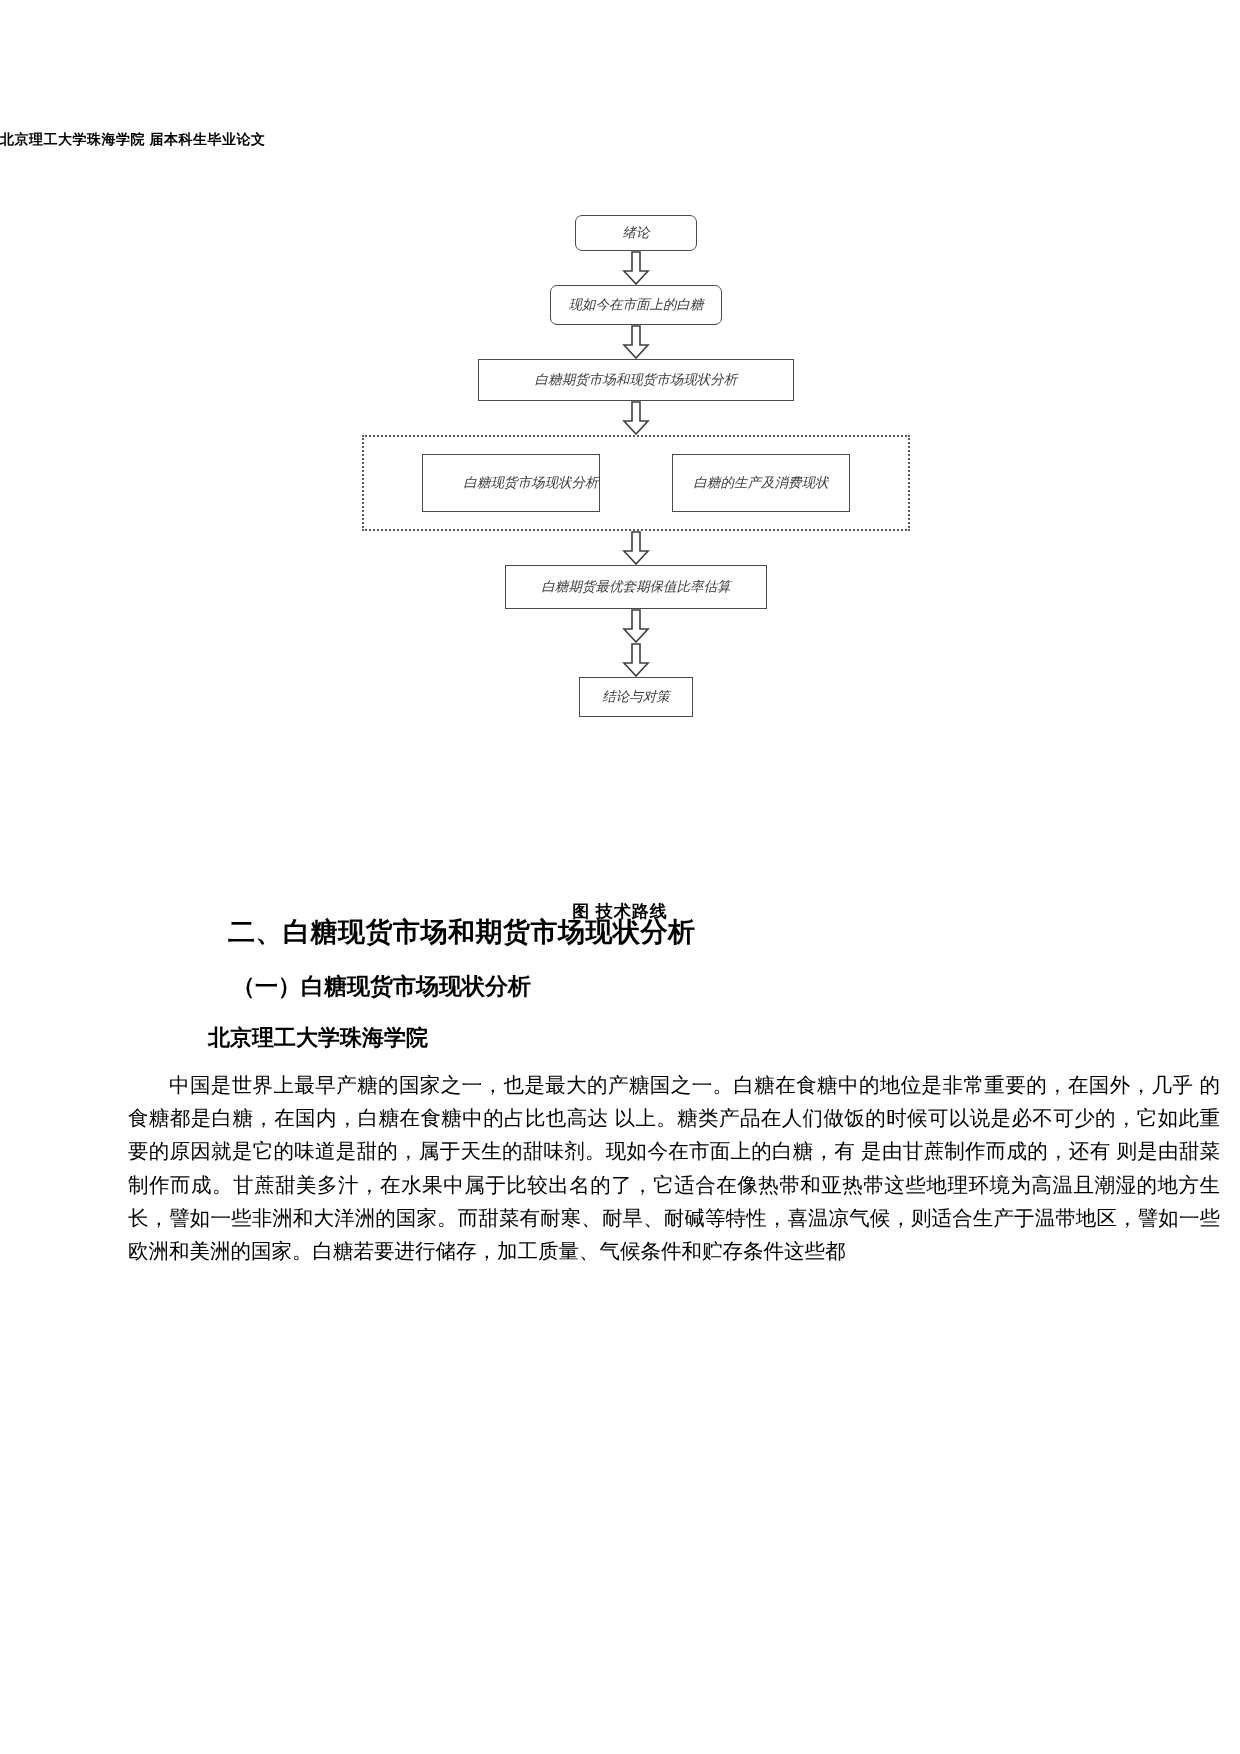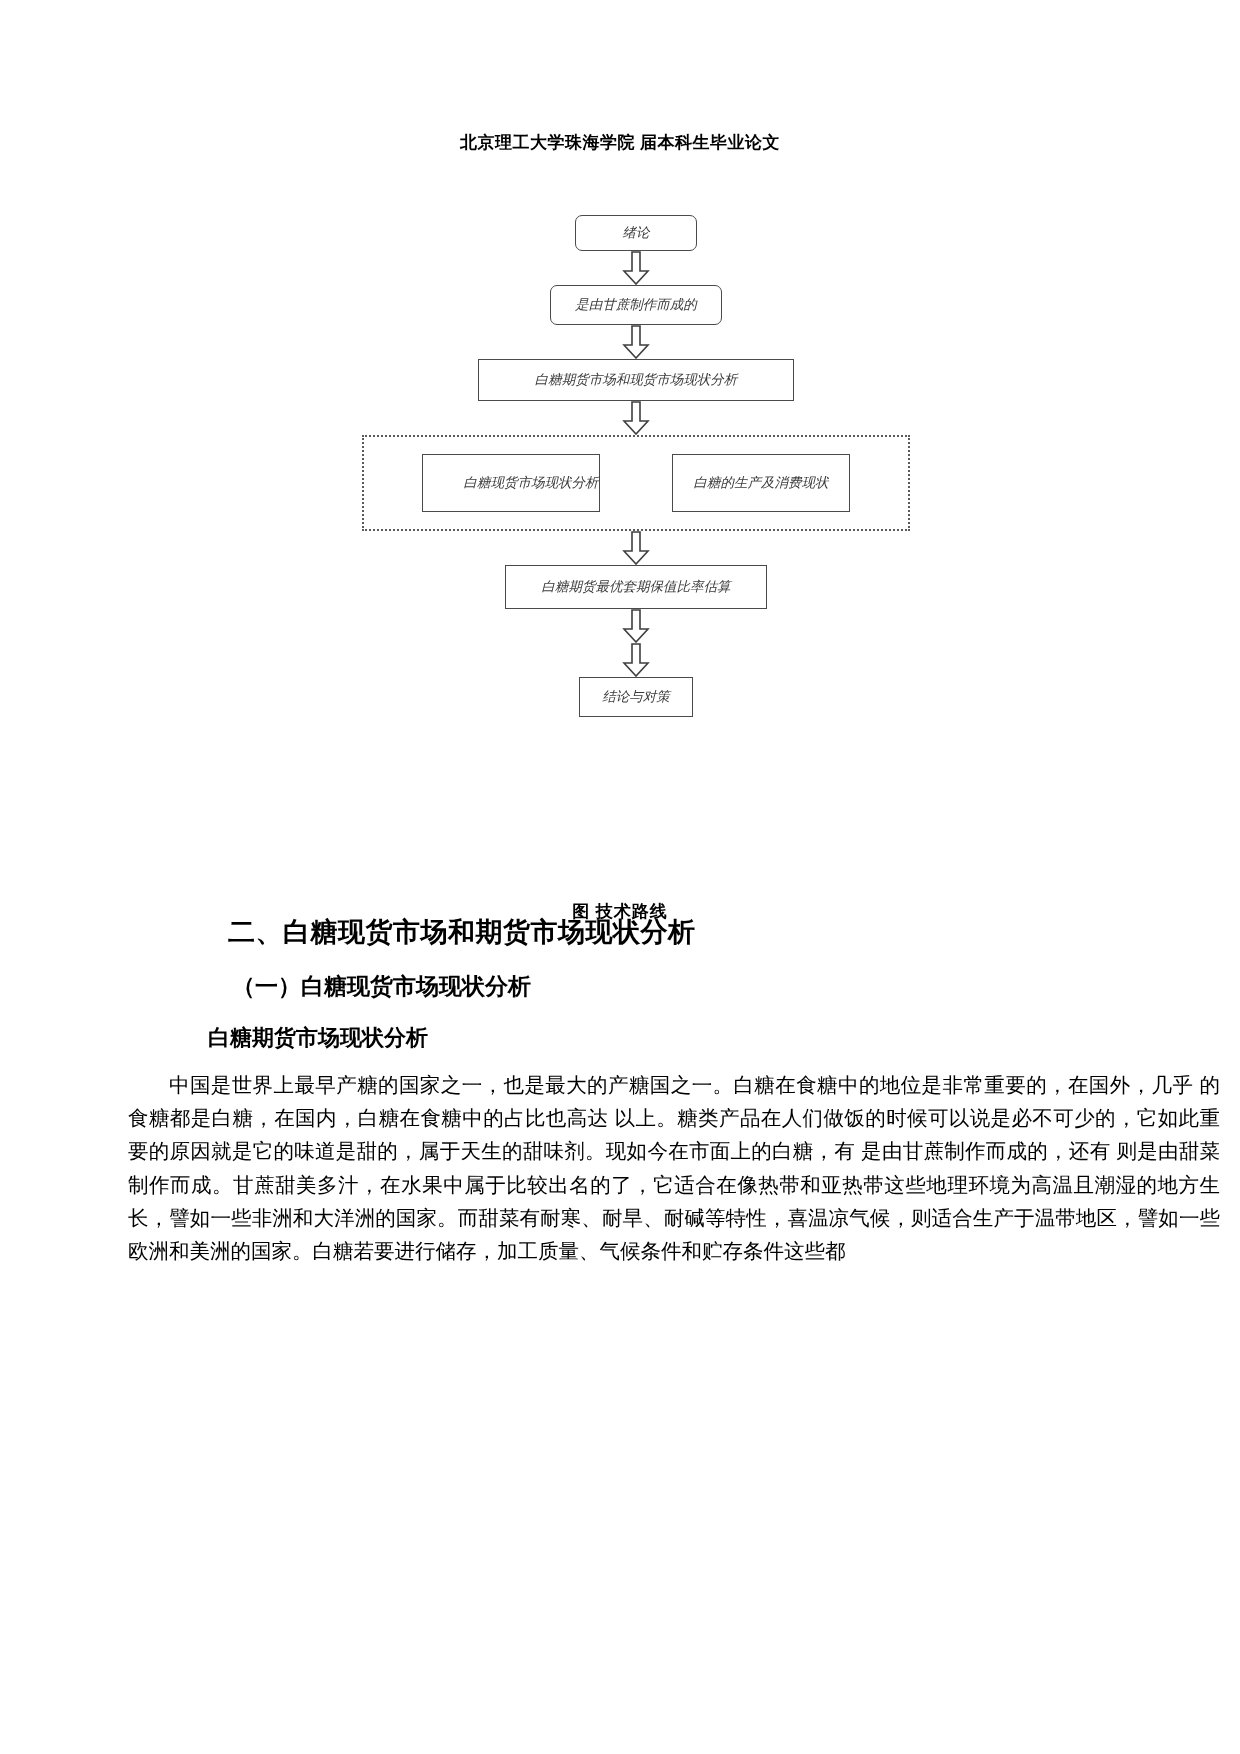--- a/index.html
+++ b/index.html
@@ -8,24 +8,24 @@
     background:#ffffff;
     font-family:"Liberation Serif", serif;
     color:#000;
     position:relative;
     overflow:hidden;
   }
   .page { position:relative; width:1240px; height:1754px; }
 
   .doc-header {
     position:absolute; top:131px; left:0; width:1240px;
-    text-align:center;
+    text-align:left;
     font-family:"Liberation Sans", sans-serif;
     font-weight:bold;
-    font-size:17px;
+    font-size:14px;
     letter-spacing:0.5px;
     color:#000;
   }
 
   
   .flow {
     position:absolute; top:215px; left:16px; width:1240px;font-style:italic;
   }
   .row { display:flex; justify-content:center; align-items:center; }
 
@@ -120,21 +120,21 @@
       <div class="node round n-xulun">绪论</div>
     </div>
 
     <div class="row">
       <svg class="arrow-down" viewBox="0 0 30 34">
         <polygon points="11,1 19,1 19,20 27,20 15,33 3,20 11,20" fill="#ffffff" stroke="#3f3f3f" stroke-width="1.6"></polygon>
       </svg>
     </div>
 
     <div class="row">
-      <div class="node round n-lilun">是由甘蔗制作而成的</div>
+      <div class="node round n-lilun">现如今在市面上的白糖</div>
     </div>
 
     <div class="row">
       <svg class="arrow-down" viewBox="0 0 30 34">
         <polygon points="11,1 19,1 19,20 27,20 15,33 3,20 11,20" fill="#ffffff" stroke="#3f3f3f" stroke-width="1.6"></polygon>
       </svg>
     </div>
 
     <div class="row">
       <div class="node n-shichang">白糖期货市场和现货市场现状分析</div>
@@ -180,17 +180,17 @@
       <div class="node n-jielun">结论与对策</div>
     </div>
 
   </div>
 
   <div class="fig-caption">图  技术路线</div>
 
   <div class="content">
     <h2 class="sec">二、白糖现货市场和期货市场现状分析</h2>
     <h3 class="subsec">（一）白糖现货市场现状分析</h3>
-    <h4 class="subsub">白糖期货市场现状分析</h4>
+    <h4 class="subsub">北京理工大学珠海学院</h4>
     <p class="para">中国是世界上最早产糖的国家之一，也是最大的产糖国之一。白糖在食糖中的地位是非常重要的，在国外，几乎 的食糖都是白糖，在国内，白糖在食糖中的占比也高达 以上。糖类产品在人们做饭的时候可以说是必不可少的，它如此重要的原因就是它的味道是甜的，属于天生的甜味剂。现如今在市面上的白糖，有 是由甘蔗制作而成的，还有 则是由甜菜制作而成。甘蔗甜美多汁，在水果中属于比较出名的了，它适合在像热带和亚热带这些地理环境为高温且潮湿的地方生长，譬如一些非洲和大洋洲的国家。而甜菜有耐寒、耐旱、耐碱等特性，喜温凉气候，则适合生产于温带地区，譬如一些欧洲和美洲的国家。白糖若要进行储存，加工质量、气候条件和贮存条件这些都</p>
   </div>
 
 </div>
 
 </body></html>

